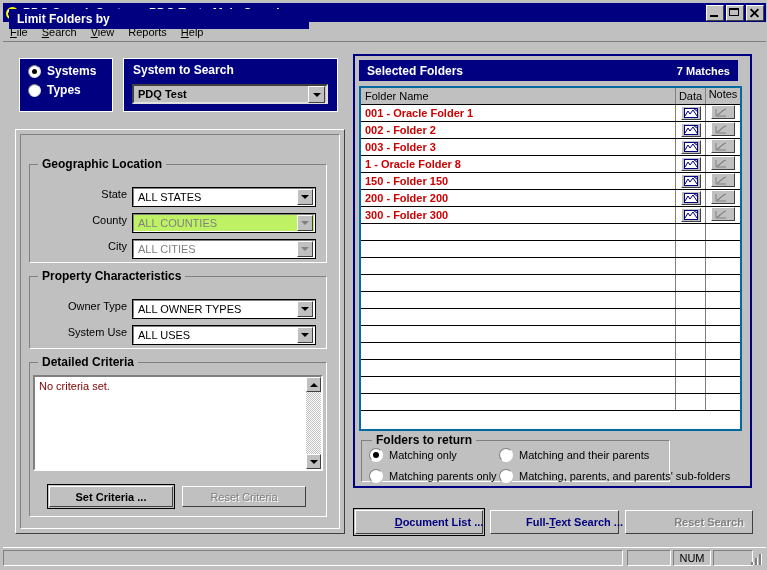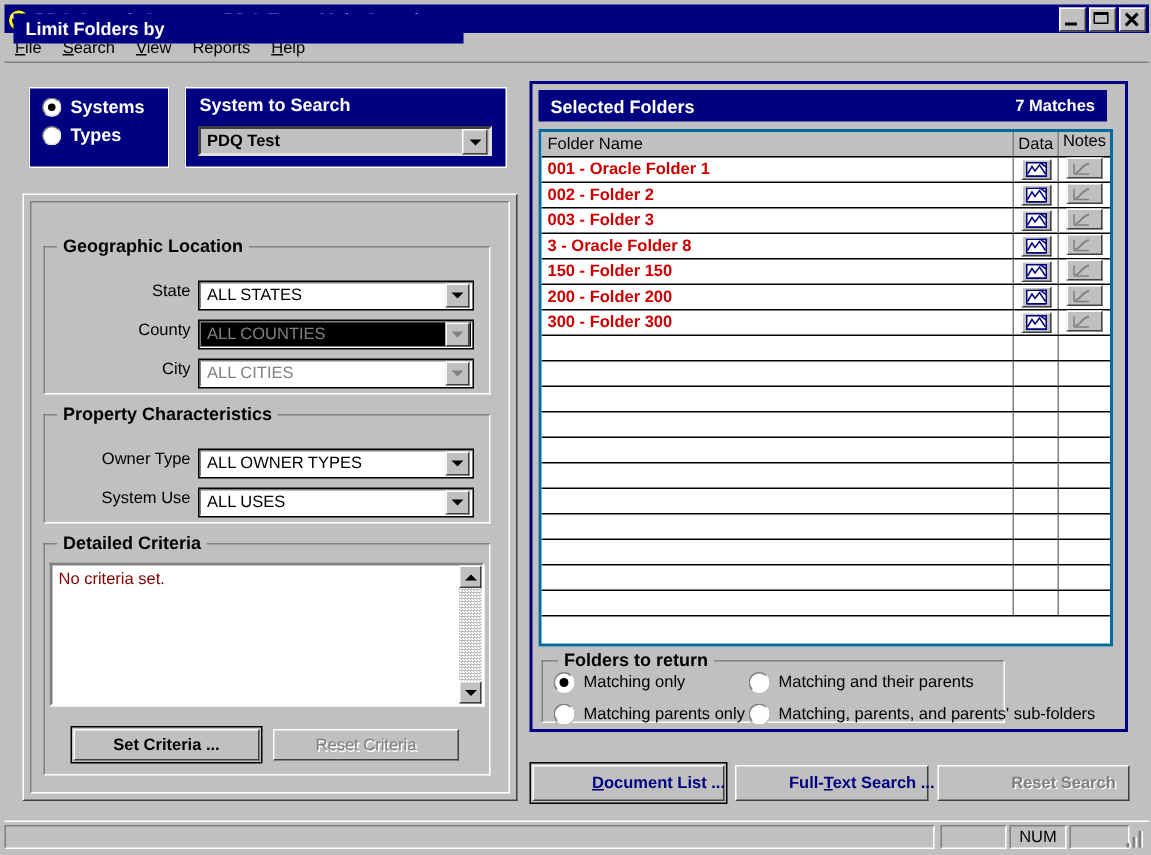--- a/index.html
+++ b/index.html
@@ -255,21 +255,21 @@
     <span class="flabel" style="width:90px;">State</span>
     <span class="combo" style="width:182px;margin-left:6px;">
       <span class="ctxt">ALL STATES</span>
       <span class="carrow">
           <span class="tri"></span>
         </span>
     </span>
   </div>
   <div class="frow" style="left:36px;top:213px;width:282px;">
     <span class="flabel" style="width:90px;">County</span>
-    <span class="combo dis" style="width:182px;margin-left:6px;background:#000000;">
+    <span class="combo dis" style="width:182px;margin-left:6px;background:#bef264;">
       <span class="ctxt" style="color:#808080;">ALL COUNTIES</span>
       <span class="carrow dis">
           <span class="tri" style="border-top-color:#808080;"></span>
         </span>
     </span>
   </div>
   <div class="frow" style="left:36px;top:239px;width:282px;">
     <span class="flabel" style="width:90px;">City</span>
     <span class="combo dis" style="width:182px;margin-left:6px;background:#ffffff;">
       <span class="ctxt" style="color:#808080;">ALL CITIES</span>
@@ -409,21 +409,21 @@
                 <svg class="ic-notes" viewBox="0 0 15 11">
                   <path d="M2 9 L2 2" stroke="#808080" fill="none"></path>
                   <path d="M2 9 L12 9" stroke="#808080" fill="none"></path>
                   <path d="M3 8 C6 8 7 3 12 2" stroke="#808080" fill="none" stroke-width="1.2"></path>
                 </svg>
               </span>
             </span>
           </div>
           <div class="grow">
             <span class="gc-name">
-              <span class="fname" style="color: rgb(204, 0, 0);">3 - Oracle Folder 8</span>
+              <span class="fname" style="color: rgb(204, 0, 0);">1 - Oracle Folder 8</span>
             </span>
             <span class="gc-data">
               <span class="cellbtn">
                 <svg class="ic-data" viewBox="0 0 15 11">
                   <rect x="0.5" y="0.5" width="13" height="9" fill="#ffffff" stroke="#000080"></rect>
                   <path d="M1 8 L4 3 L6 6 L9 2 L13 8" fill="none" stroke="#000080" stroke-width="1"></path>
                   <path d="M9.5 0.5 L13.5 0.5 L13.5 3.5 Z" fill="#c0c0c0" stroke="#000080"></path>
                   <line x1="1" y1="9.5" x2="13" y2="9.5" stroke="#000080"></line>
                 </svg>
               </span>

